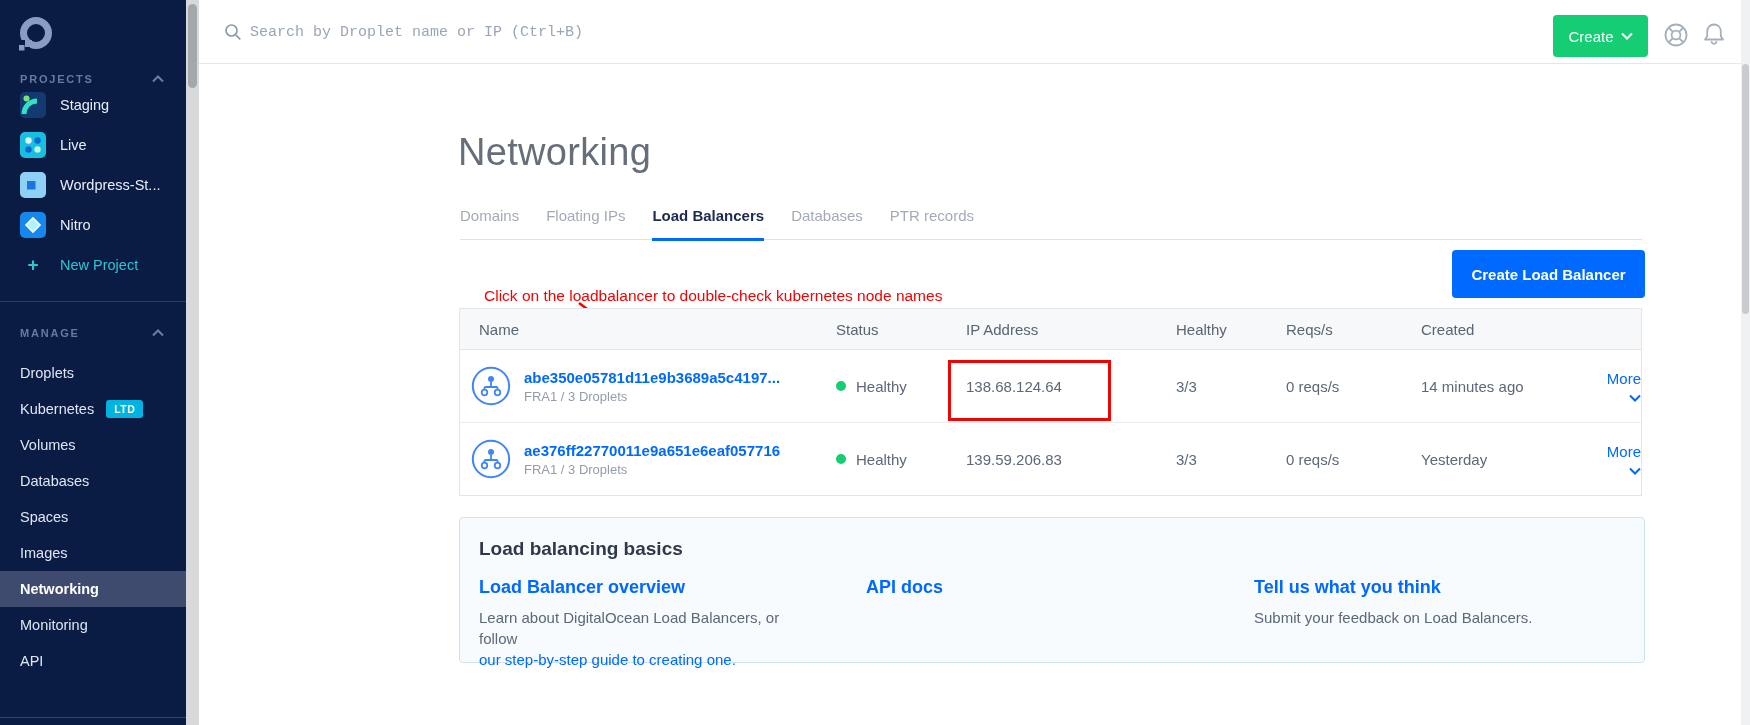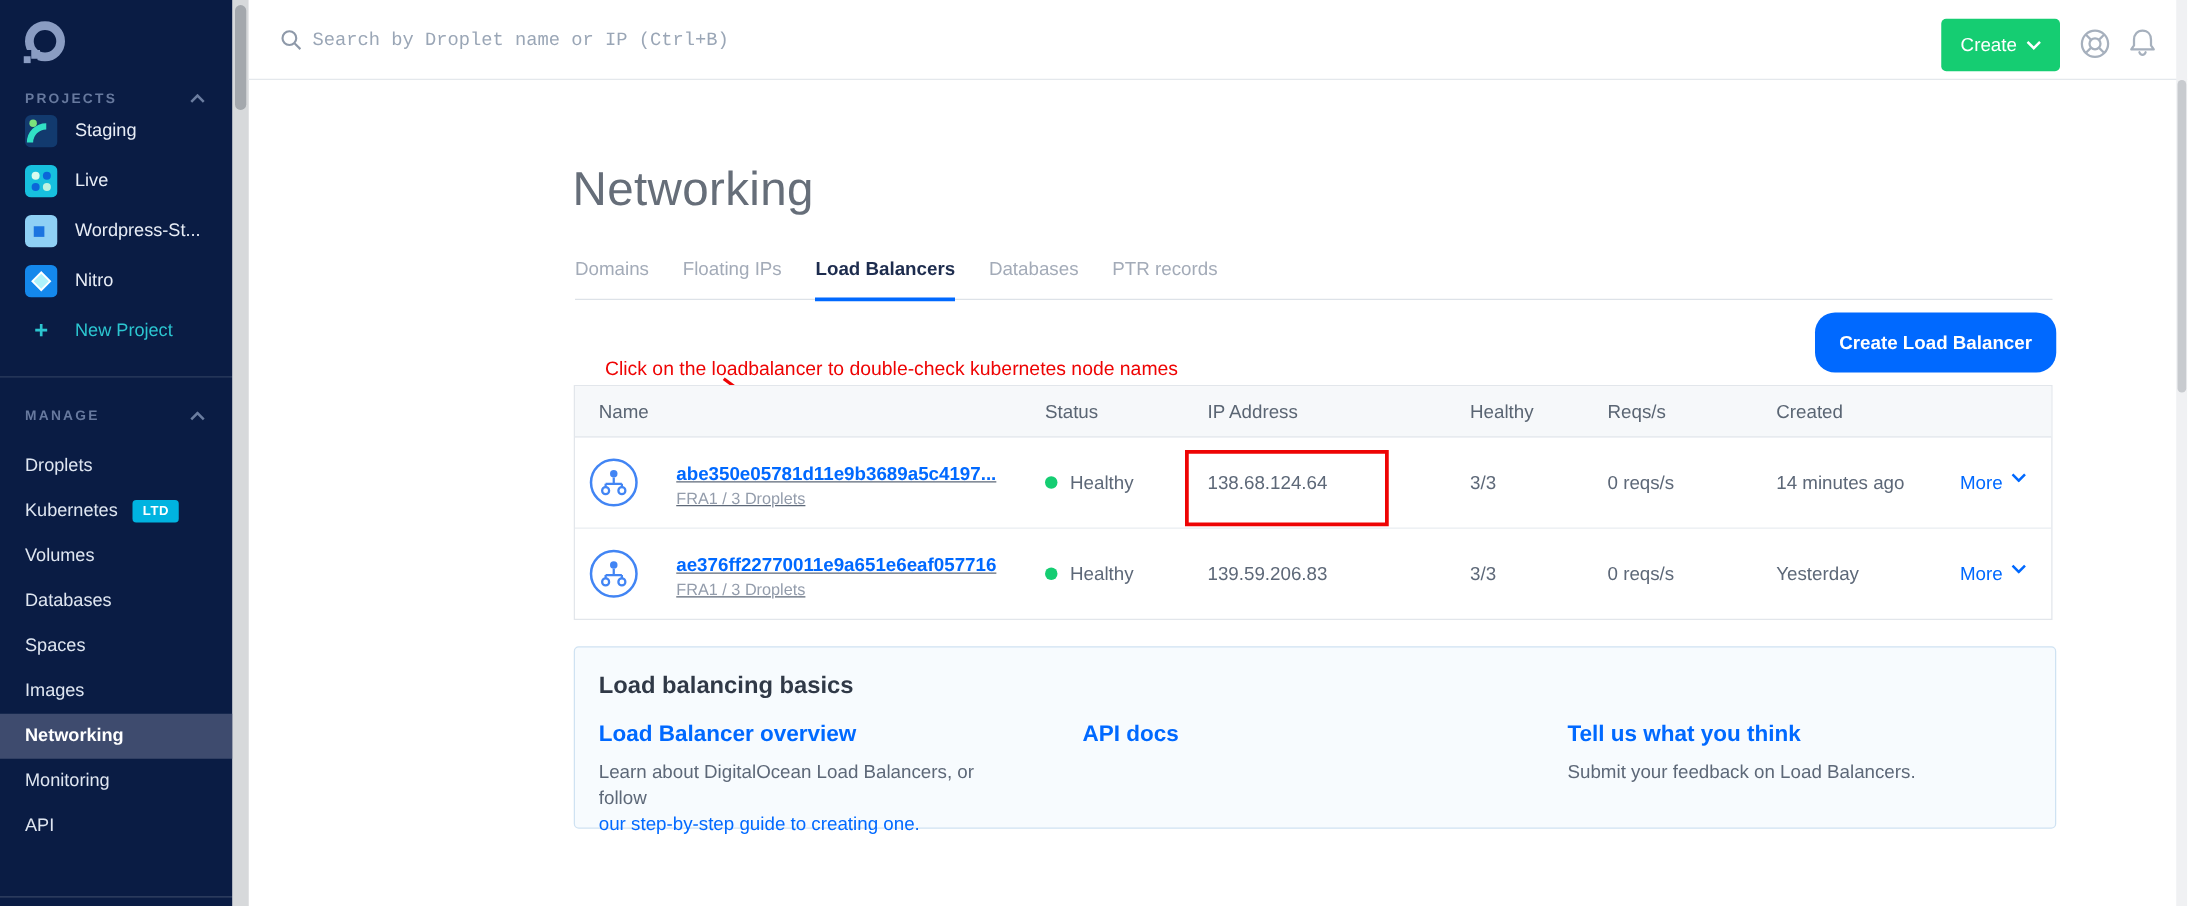--- a/index.html
+++ b/index.html
@@ -52,36 +52,36 @@
   .tabs{position:absolute;left:460px;top:207px;width:1182px;display:flex;gap:27px;border-bottom:1px solid #dde2e8;}
   .tab{font-size:15px;color:#a3abb8;padding-bottom:14px;border-bottom:3px solid transparent;margin-bottom:-2px;cursor:pointer;}
   .tab.active{color:#1d2c4e;font-weight:bold;border-bottom-color:var(--accent-blue);}
 
   .annotation-text{position:absolute;left:484px;top:287px;font-size:15.5px;color:var(--annotation-red);}
   .annotation-arrow{position:absolute;left:540px;top:292px;width:130px;height:80px;overflow:visible;pointer-events:none;}
   .annotation-ip-box{position:absolute;left:948px;top:360px;width:157px;height:55px;
     border:3px solid var(--annotation-red);pointer-events:none;z-index:5;}
 
   .create-lb-btn{position:absolute;left:1452px;top:250px;width:193px;height:48px;background:var(--accent-blue);
-    border:none;border-radius:16px;color:#fff;font-family:"Liberation Sans",sans-serif;font-size:15px;font-weight:bold;
+    border:none;border-radius:4px;color:#fff;font-family:"Liberation Sans",sans-serif;font-size:15px;font-weight:bold;
     cursor:pointer;}
 
   
   .lb-table{position:absolute;left:459px;top:308px;width:1183px;border:1px solid #e2e6eb;background:#fff;box-sizing:border-box;}
   .grid{display:grid;grid-template-columns:376px 130px 210px 110px 135px 147px 1fr;align-items:center;}
   .thead{height:40px;background:#f6f8fa;border-bottom:1px solid #e2e6eb;color:#5a6573;font-size:15px;}
   .thead .c-name{padding-left:19px;}
   .trow{height:72px;font-size:15px;color:#5d6878;}
   .trow + .trow{border-top:1px solid #e9edf1;}
-  .cell-name{display:flex;align-items:flex-end;gap:30px;padding-left:11px;cursor:pointer;text-decoration:underline;}
+  .cell-name{display:flex;align-items:center;gap:13px;padding-left:11px;cursor:pointer;}
   .lb-name{color:var(--accent-blue);font-weight:bold;font-size:15px;}
   .lb-sub{color:#939cab;font-size:13px;margin-top:3px;}
   .cell-status{display:flex;align-items:center;gap:10px;}
   .dot{width:10px;height:10px;border-radius:50%;background:var(--accent-green);}
-  .cell-more{display:flex;align-items:flex-start;gap:7px;color:var(--accent-blue);cursor:pointer;}
+  .cell-more{display:flex;align-items:flex-end;gap:7px;color:var(--accent-blue);cursor:pointer;flex-direction:column;}
 
   
   .basics{position:absolute;left:459px;top:517px;width:1186px;height:146px;box-sizing:border-box;
     background:#f7fbfe;border:1px solid #cfe2f2;border-radius:4px;}
   .basics-title{margin:20px 0 0 19px;font-size:19px;font-weight:bold;color:#303947;}
   .bcols{display:flex;margin:17px 0 0 19px;}
   .bcol1{width:387px;}.bcol2{width:388px;}.bcol3{flex:1;}
   .blink{color:var(--accent-blue);font-size:18px;cursor:pointer;display:inline-block;font-weight:bold;}
   .btext{margin-top:9px;font-size:15px;color:#5d6878;line-height:21px;max-width:330px;}
   .btext .inline-link{color:var(--accent-blue);cursor:pointer;}

